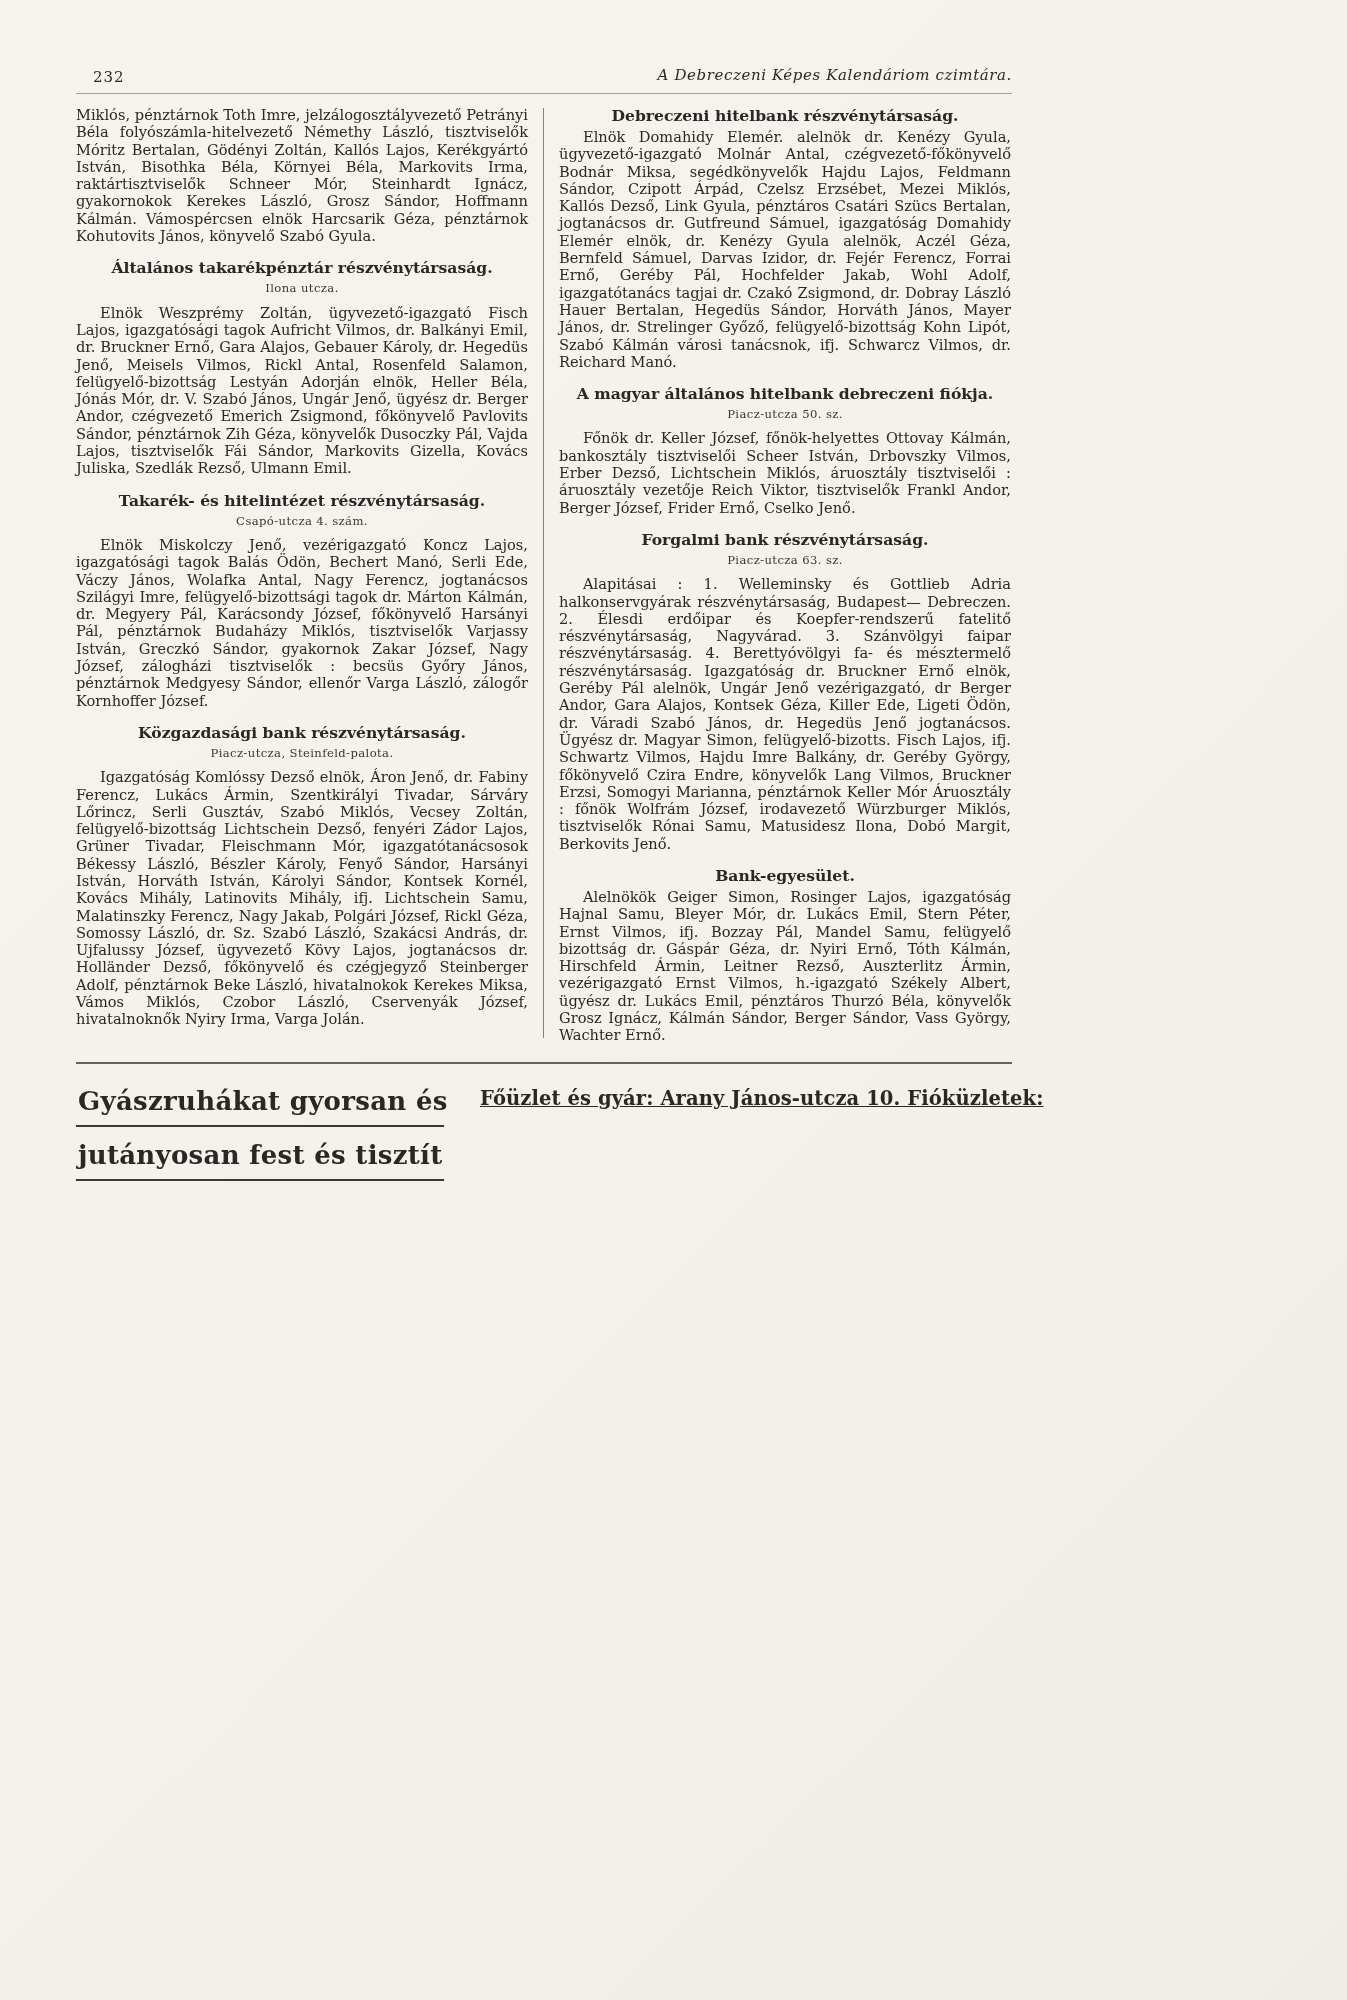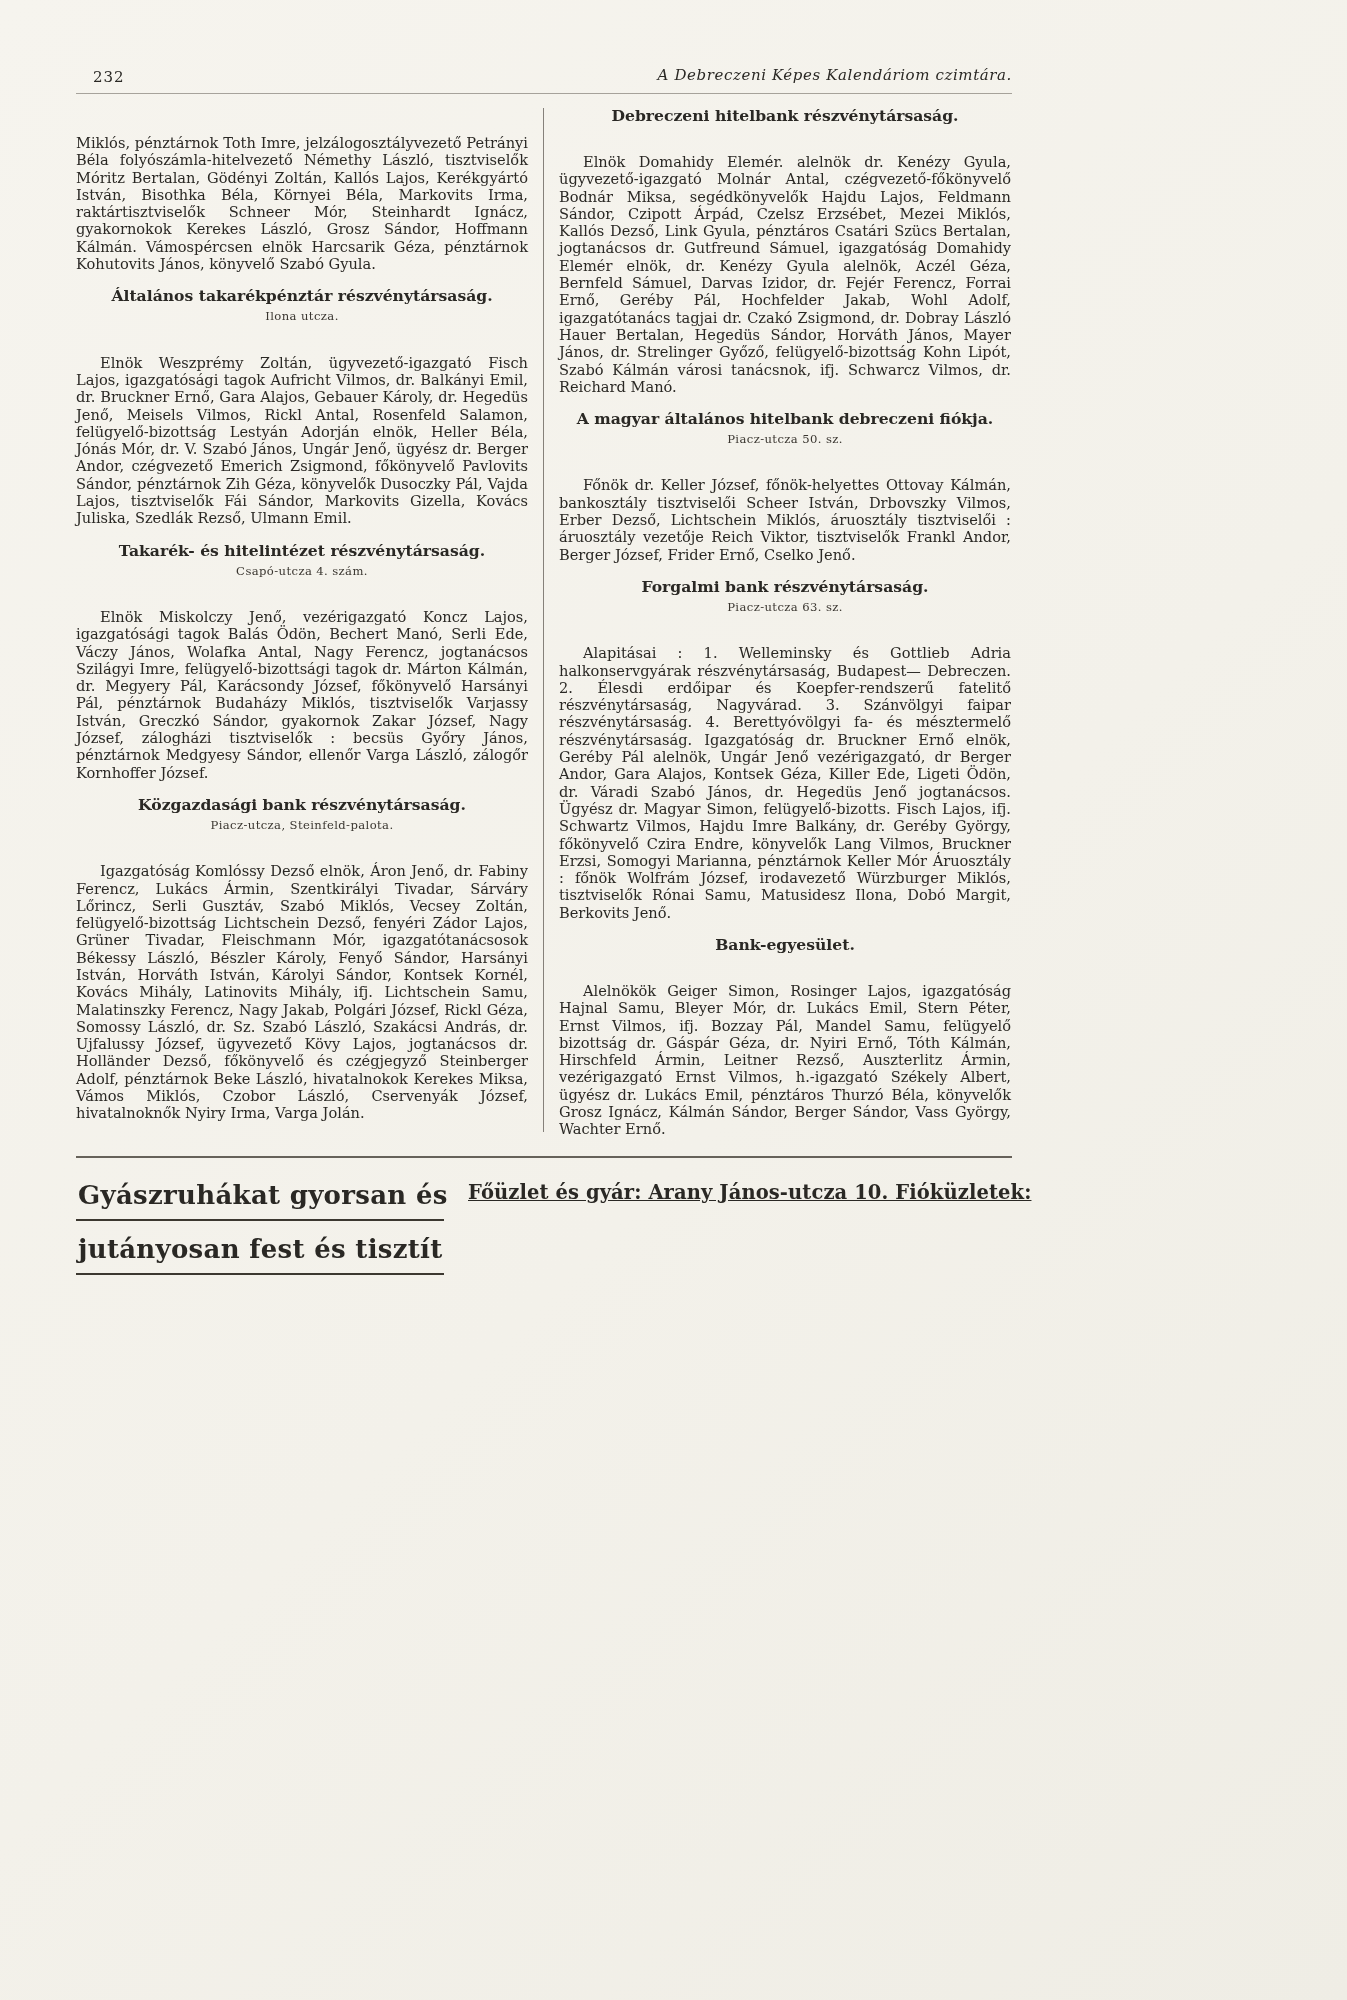--- a/index.html
+++ b/index.html
@@ -24,34 +24,34 @@
 
   .columns { display:flex; margin-top:12px; }
   .col {
     width:452px;
     font-size:14.6px;
     line-height:17.3px;
     text-align:justify;
   }
   .col-rule { width:1px; background:rgba(60,54,46,.6); margin:2px 15px 6px 15px; }
 
-  .para { text-indent:24px;margin-top:28px; }
+  .para { text-indent:24px; }
   .para.noindent { text-indent:0; }
   .sect-heading {
     font-size:15.6px; font-weight:bold; text-align:center;
     line-height:19px; margin:14px 6px 3px;
   }
   .sect-heading.first { margin-top:0; }
   .sect-sub {
     font-size:11.6px; text-align:center; letter-spacing:.4px;
     margin-bottom:6px; color:#3a3630;
   }
 
   .ads-rule { border-bottom:2px solid rgba(55,50,42,.75); margin-top:18px; }
-  .ads { display:flex; margin-top:16px; }
+  .ads { display:flex; margin-top:16px;gap:12px; }
   .ad-left { width:368px; padding-top:6px; }
   .ad-left-line {
     font-size:26px; font-weight:600; white-space:nowrap;
     border-bottom:2px solid #3c3830;
     padding:0 2px 9px 2px; margin-bottom:13px; letter-spacing:.3px;
   }
   .ad-right { flex:1; padding-left:24px; }
   .ad-right-title {
     font-family:"DejaVu Sans", sans-serif; font-weight:bold;
     font-size:32px; letter-spacing:.5px; white-space:nowrap;

